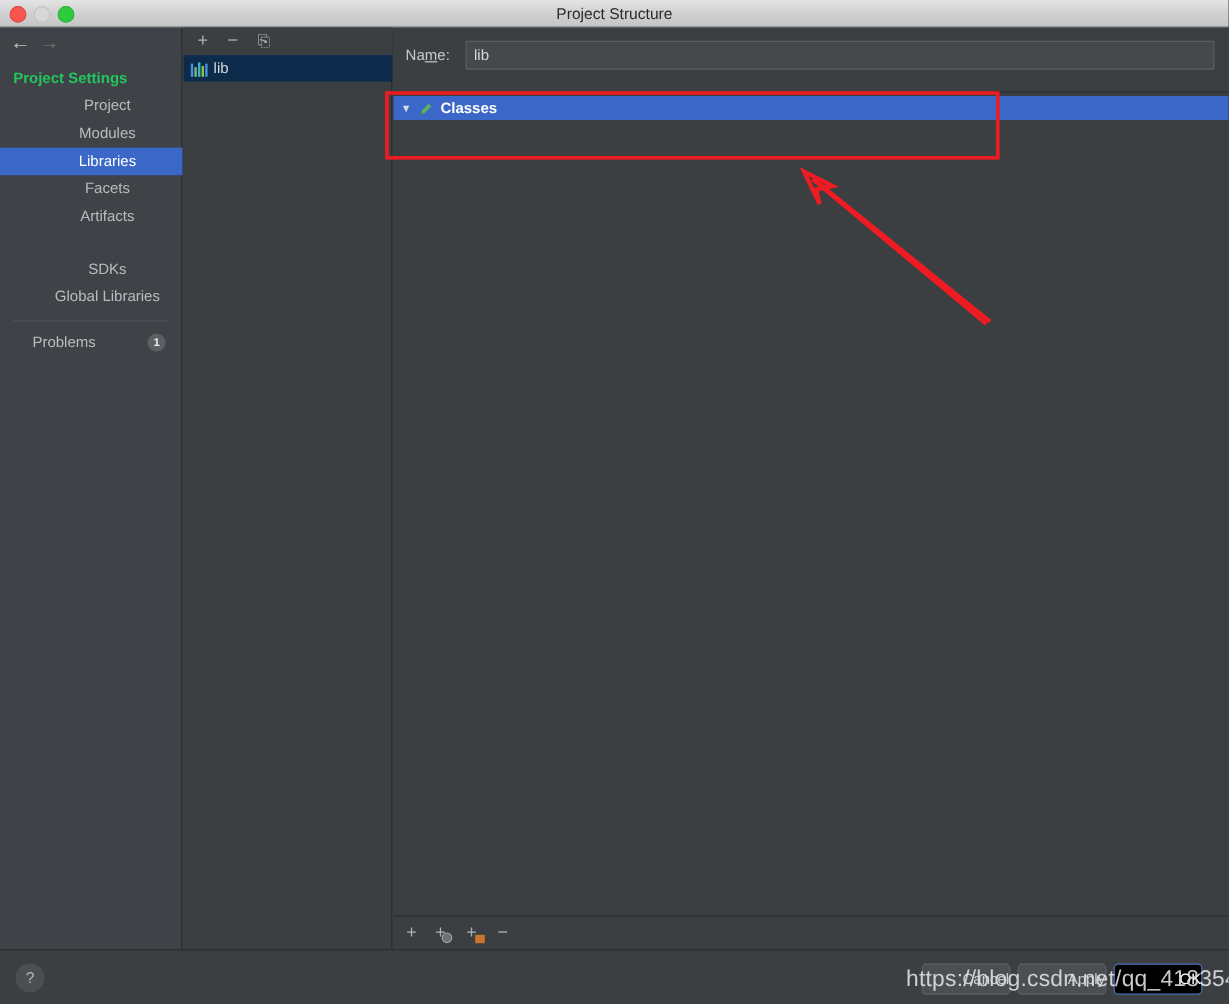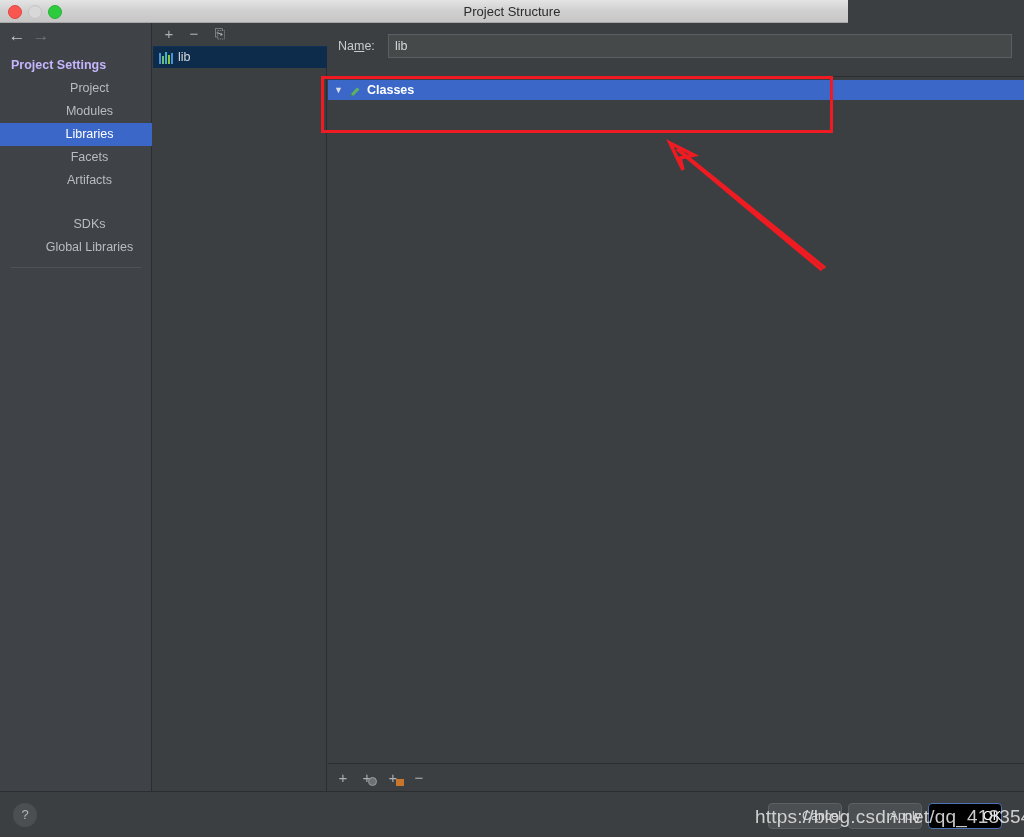--- a/index.html
+++ b/index.html
@@ -20,21 +20,21 @@
     width: 1024px;
     height: 837px;
     background: #3c3f41;
     overflow: hidden;
   }
 
   
   .titlebar {
     position: absolute;
     left: 0; top: 0;
-    width: 848px; height: 23px;
+    width: 1024px; height: 23px;
     background: linear-gradient(to bottom, #e4e4e4 0%, #d0d0d0 50%, #c6c6c6 100%);
     border-bottom: 1px solid #a8a8a8;
     box-sizing: border-box;
   }
   .traffic {
     position: absolute;
     top: 5px;
     width: 12px; height: 12px;
     border-radius: 50%;
   }
@@ -77,21 +77,21 @@
   .nav-forward { left: 30px; color: #6e7276; }
 
   .nav-section {
     position: absolute;
     left: 0;
     width: 121px;
     height: 23px;
     line-height: 23px;
     font-size: 12.5px;
     font-weight: bold;
-    color: #c4b5fd;
+    color: #22c55e;
     padding-left: 11px;
     box-sizing: border-box;
   }
   .nav-item {
     position: absolute;
     left: 0;
     width: 152px;
     height: 23px;
     line-height: 23px;
     font-size: 12.5px;
@@ -407,20 +407,24 @@
     <div class="nav-item" style="top:77px;">Modules</div>
     <div class="nav-item selected" style="top:100px;">Libraries</div>
     <div class="nav-item" style="top:123px;">Facets</div>
     <div class="nav-item" style="top:146px;">Artifacts</div>
 
     <div class="nav-item" style="top:190px;">SDKs</div>
     <div class="nav-item" style="top:213px;">Global Libraries</div>
 
     <div class="nav-sep" style="top:244px;"></div>
 
+    <div class="problems-row" style="top:251px;">
+      <span class="problems-label">Problems</span>
+      <span class="problems-badge">1</span>
+    </div>
   </div>
 
   <div class="midpanel">
     <div class="mid-toolbar">
       <div class="tb-btn tb-plus">+</div>
       <div class="tb-btn tb-minus">−</div>
       <div class="tb-btn tb-copy">⎘</div>
     </div>
     <div class="mid-list">
       <div class="lib-row">

